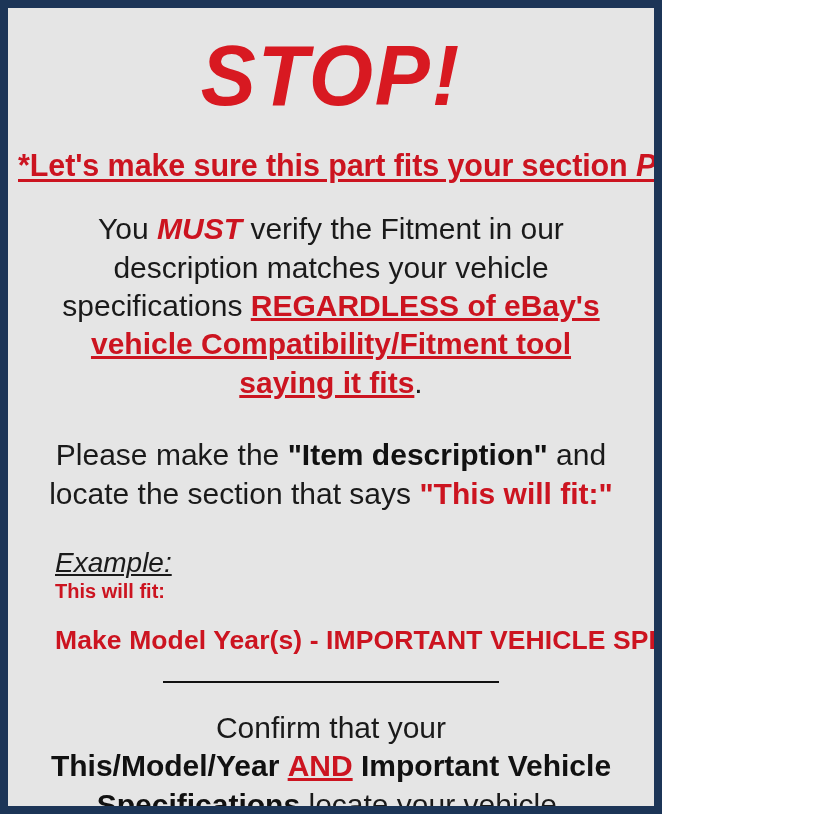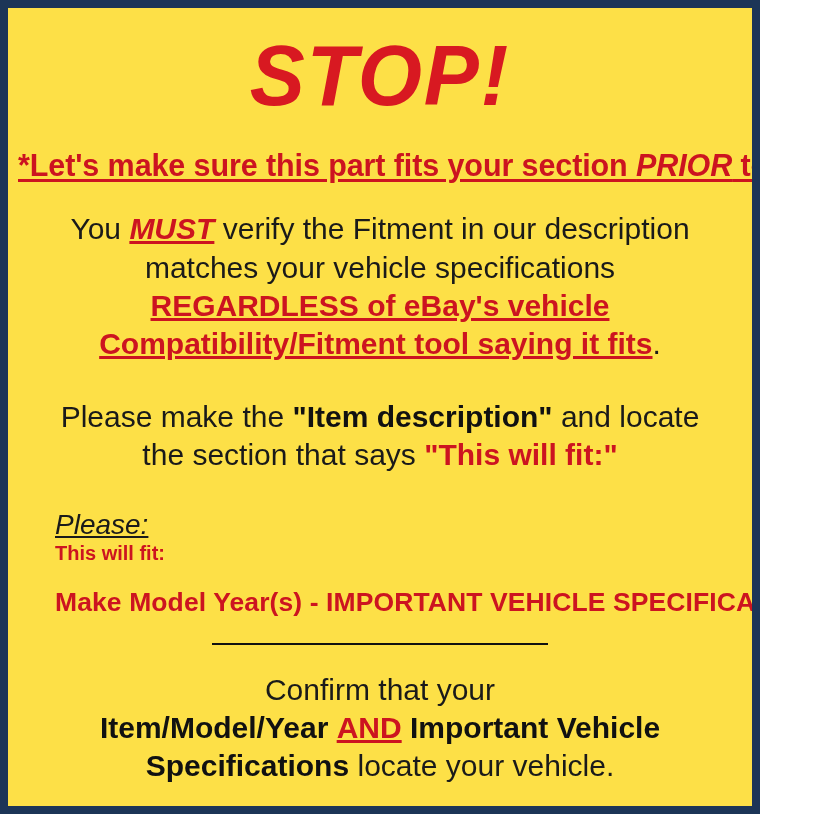--- a/index.html
+++ b/index.html
@@ -9,23 +9,23 @@
   }
   body {
     width: 813px;
     height: 814px;
     overflow: hidden;
     font-family: "Liberation Sans Narrow", "Liberation Sans", "DejaVu Sans Condensed", sans-serif;
   }
 
   #notice {
     box-sizing: border-box;
-    width: 760px;
+    width: 662px;
     height: 814px;
-    background: #fde047;
+    background: #e5e5e5;
     border: 8px solid #1c3557;
     position: relative;
     overflow: hidden;
   }
 
   .inner {
     box-sizing: border-box;
     width: 100%;
     height: 100%;
     padding: 6px 10px 0 10px;
@@ -77,21 +77,20 @@
     color: #cc1420;
     font-weight: bold;
     text-decoration: underline;
     text-underline-offset: 2px;
     text-decoration-thickness: 2.5px;
   }
   .para .em-red-u-i {
     color: #cc1420;
     font-weight: bold;
     font-style: italic;
-    text-decoration: underline;
     text-underline-offset: 2px;
     text-decoration-thickness: 2.5px;
   }
   .para .em-red-b { color: #cc1420; font-weight: bold; }
   .para .em-black-b { color: #111111; font-weight: bold; }
 
   
   .example-block {
     text-align: left;
     padding-left: 37px;
@@ -158,30 +157,30 @@
     <p class="para p1">
       <span>You </span><span class="em-red-u-i">MUST</span><span> verify the Fitment in our description matches your vehicle specifications </span><span class="em-red-u">REGARDLESS of eBay's vehicle Compatibility/Fitment tool saying it fits</span><span>.</span>
     </p>
 
     <p class="para p2">
       <span>Please make the </span><span class="em-black-b">"Item description"</span><span> and locate the section that says </span><span class="em-red-b">"This will fit:"</span>
     </p>
 
     <div class="example-block">
       <div>
-        <span class="example-label">Please:</span>
+        <span class="example-label">Example:</span>
       </div>
       <div class="example-fit">This will fit:</div>
       <div class="example-spec">Make Model Year(s) - IMPORTANT VEHICLE SPECIFICATIONS</div>
     </div>
 
     <div class="divider-wrap">
       <div class="divider"></div>
     </div>
 
     <p class="para p3">
-      <span>Confirm that your </span><span class="em-black-b">Item/Model/Year</span><span>&nbsp;</span><span class="em-red-u">AND</span><span>&nbsp;</span><span class="em-black-b">Important Vehicle Specifications</span><span> locate your vehicle.</span>
+      <span>Confirm that your </span><span class="em-black-b">This/Model/Year</span><span>&nbsp;</span><span class="em-red-u">AND</span><span>&nbsp;</span><span class="em-black-b">Important Vehicle Specifications</span><span> locate your vehicle.</span>
     </p>
 
     <p class="para p4">The donor VIN in the listing can also be used to verify Fitment with your local automotive professional.</p>
 
   </div>
 </div>
 
 </body></html>

